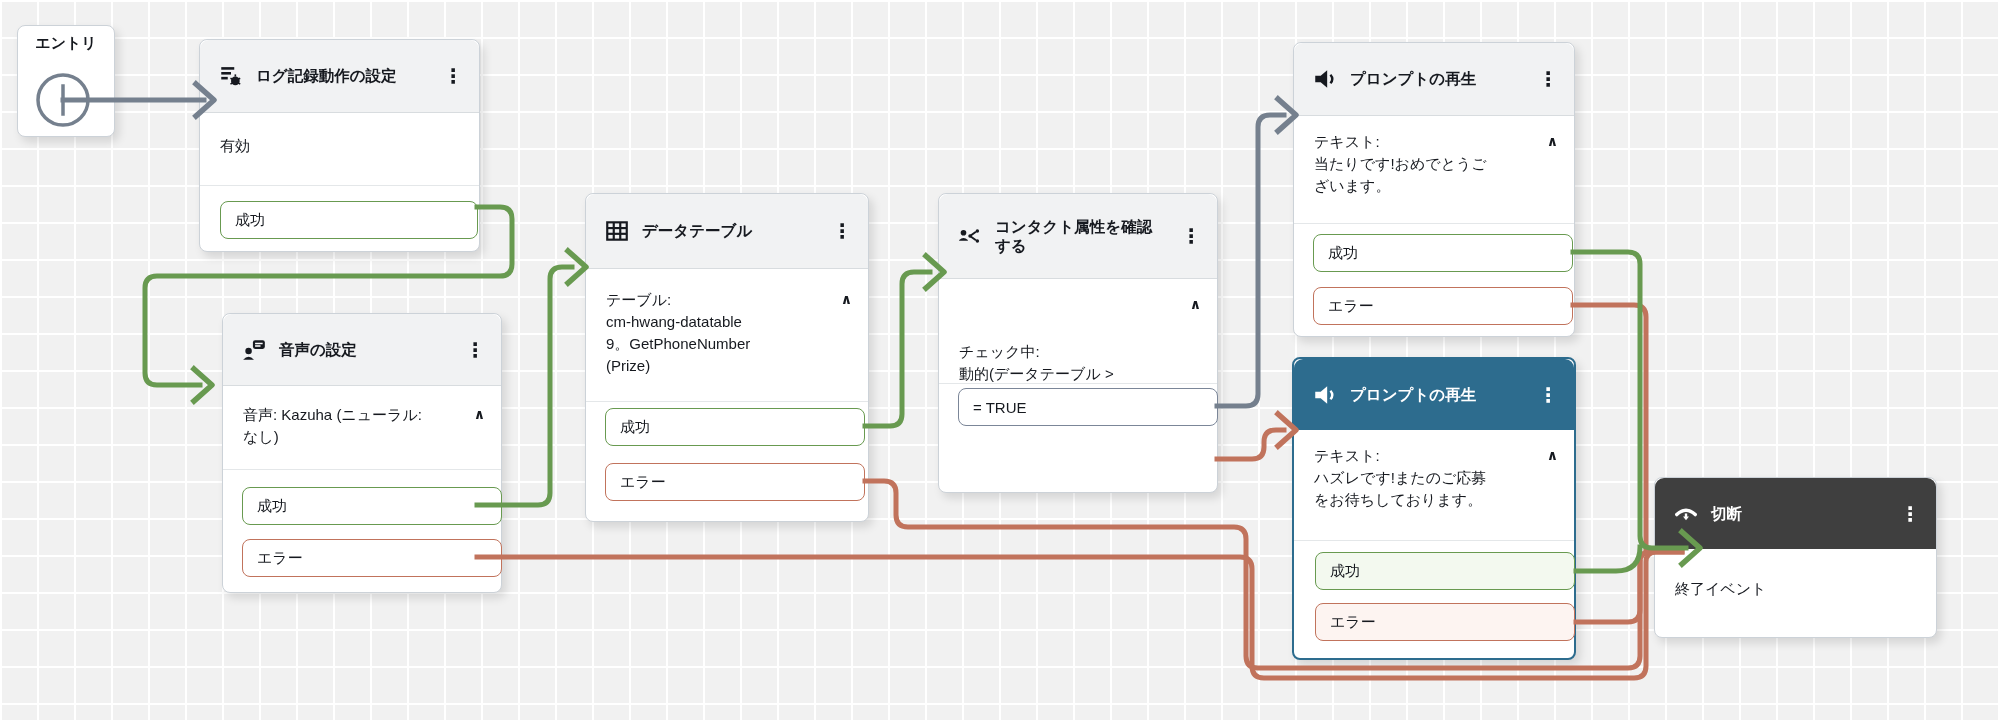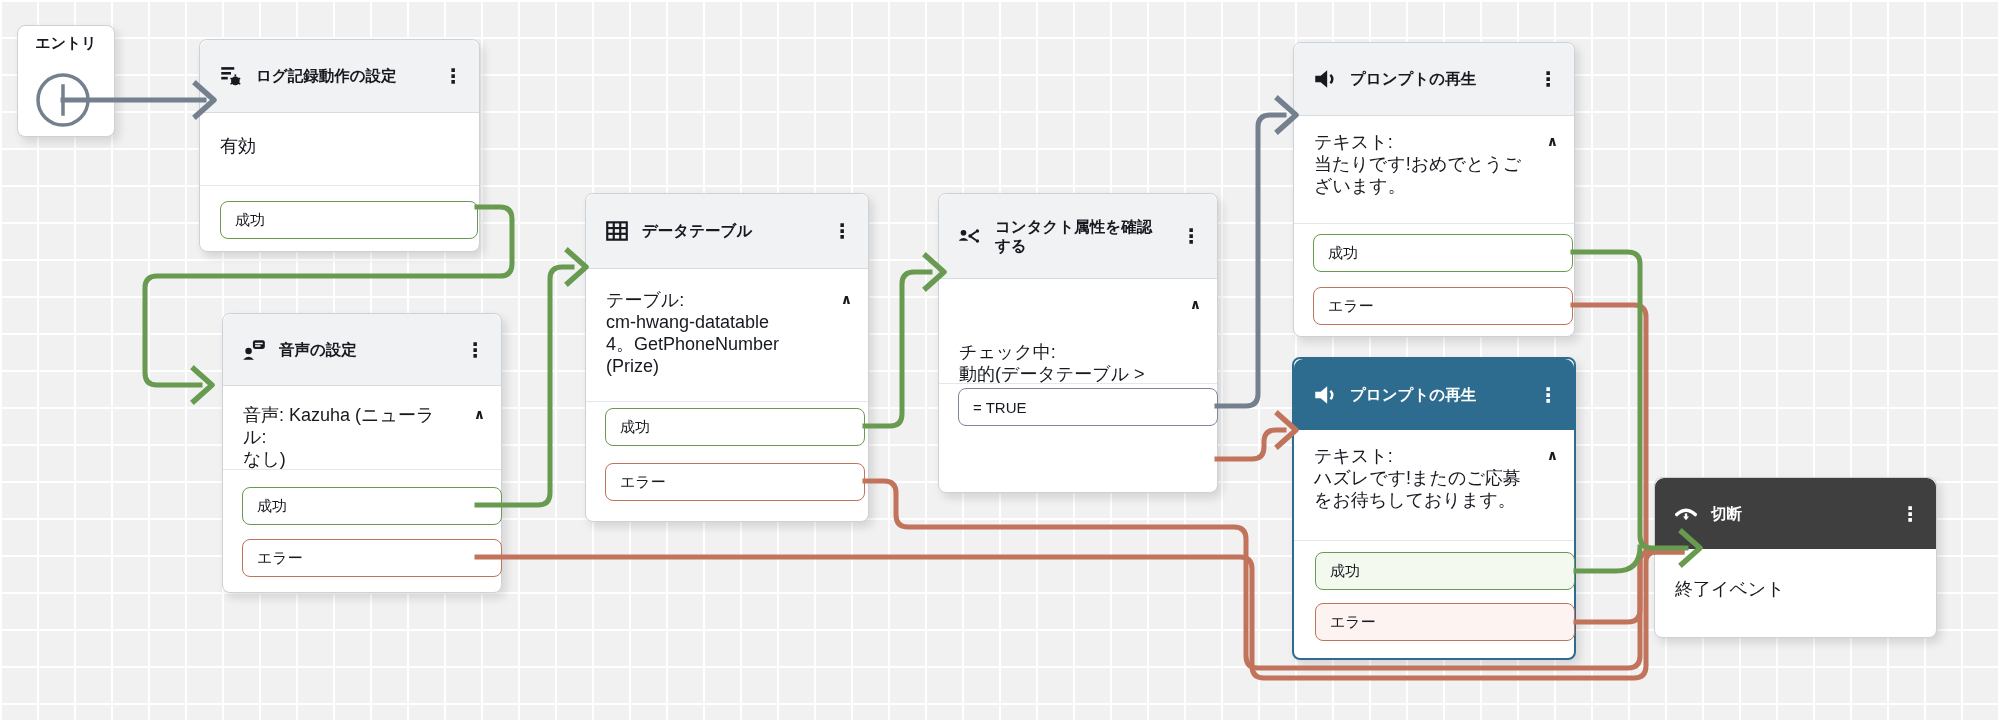--- a/index.html
+++ b/index.html
@@ -14,21 +14,21 @@
     box-shadow:4px 5px 10px rgba(0,0,0,.12);box-sizing:border-box;z-index:2;}
   .node.selected{border:2px solid #2d6c8e;}
   .hdr{display:flex;align-items:center;gap:12px;padding:0 12px 0 18px;
     background:#f1f2f3;border-bottom:1px solid #d8dcdf;border-radius:9px 9px 0 0;box-sizing:border-box;}
   .hdr.teal{background:#2d6c8e;border-bottom:none;color:#fff;}
   .hdr.dark{background:#3f3f3f;border-bottom:none;color:#fff;}
   .title{font-weight:bold;font-size:15.5px;line-height:1.25;flex:1;}
   .kebab{margin-left:auto;font-size:20px;font-weight:bold;line-height:1;padding:2px 4px;color:#16191f;}
   .hdr.teal .kebab,.hdr.dark .kebab{color:#ffffff;}
   .icon{flex:0 0 auto;display:flex;}
-  .body-text{position:absolute;left:20px;right:44px;font-size:18px;line-height:22px;white-space:pre-line;}
+  .body-text{position:absolute;left:20px;right:44px;font-size:15px;line-height:22px;white-space:pre-line;}
   .collapse{position:absolute;right:16px;font-size:14px;font-weight:bold;color:#16191f;}
   .divider{position:absolute;left:0;right:0;height:0;border-top:1px solid #e4e7e9;}
   .out{position:absolute;box-sizing:border-box;height:38px;display:flex;align-items:center;
     padding:12px 14px;border-radius:8px;background:#fff;font-size:15px;}
   .out.success{border:1.5px solid #689a50;}
   .out.error{border:1.5px solid #c1735c;}
   .out.neutral{border:1.5px solid #7b8698;}
   .out.fill-success{background:#f3f9ef;}
   .out.fill-error{background:#fdf4f1;}
   .entry-label{display:block;text-align:center;font-weight:bold;font-size:15px;padding-top:8px;}
@@ -102,21 +102,21 @@
             <line x1="3" y1="14.6" x2="21" y2="14.6"></line>
             <line x1="9" y1="4" x2="9" y2="20"></line>
             <line x1="15" y1="4" x2="15" y2="20"></line>
         </svg>
       </span>
       <span class="title">データテーブル</span>
       <span class="kebab">⋮</span>
     </div>
     <div class="body-text" style="top:95px;">テーブル:
 cm-hwang-datatable
-4。GetPhoneNumber
+9。GetPhoneNumber
 (Prize)</div>
     <span class="collapse" style="top:97px;">∧</span>
     <div class="divider" style="top:207px;"></div>
     <div class="out success" style="left:19px;width:260px;top:214px;">成功</div>
     <div class="out error" style="left:19px;width:260px;top:269px;">エラー</div>
   </div>
 
   <div class="node" style="left:938px;top:193px;width:280px;height:300px;">
     <div class="hdr" style="height:85px;align-items:center;">
       <span class="icon">

